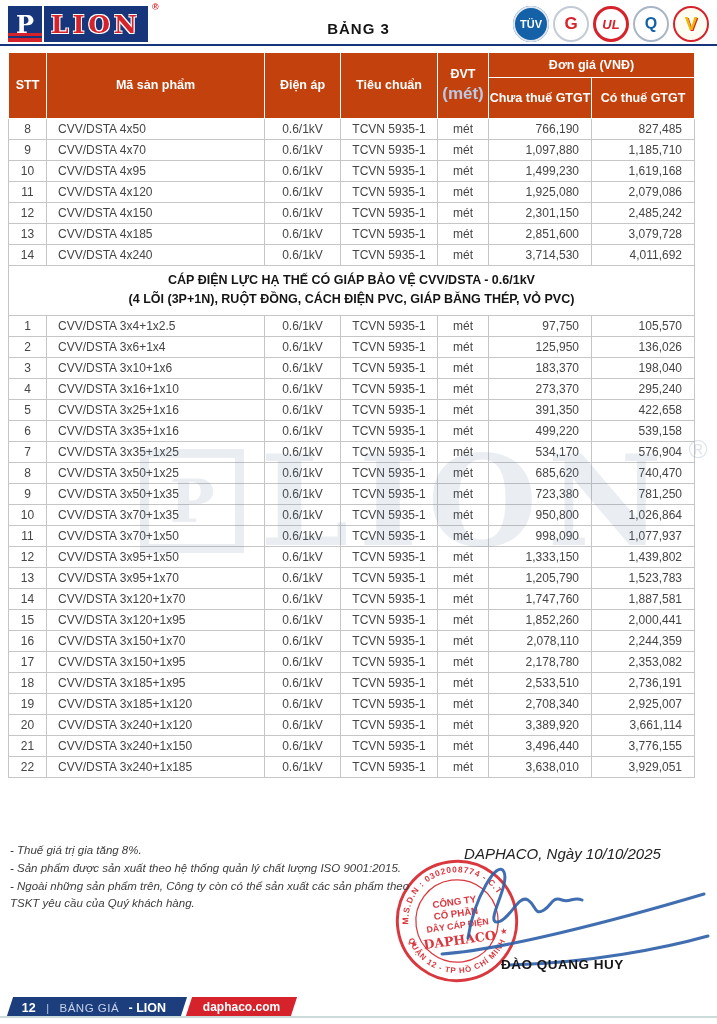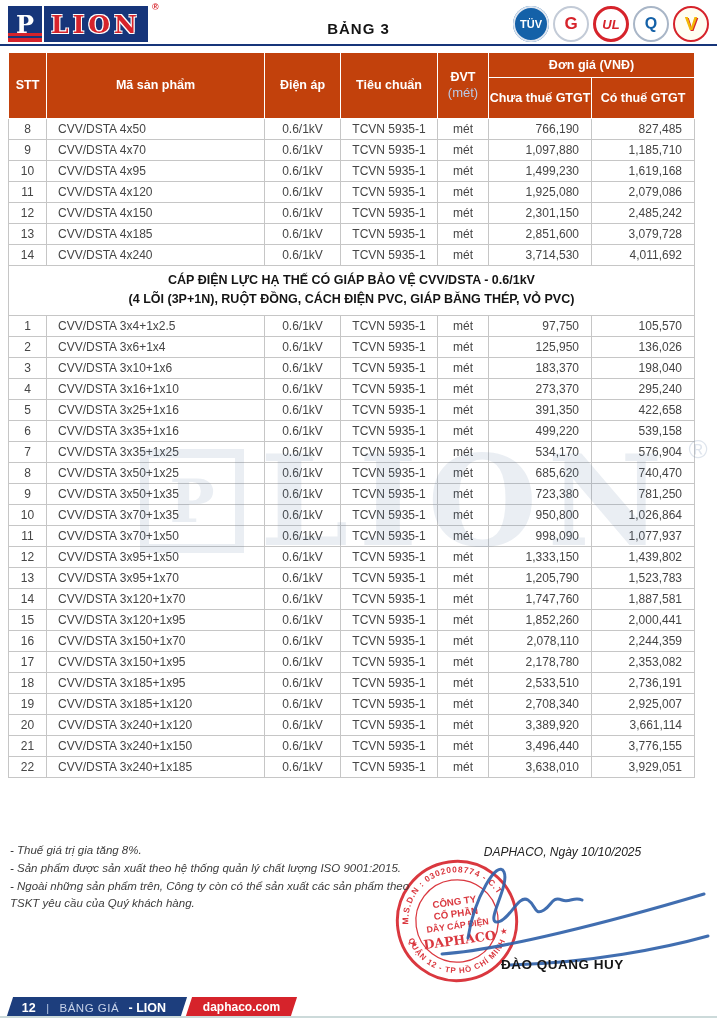--- a/index.html
+++ b/index.html
@@ -29,21 +29,21 @@
   .cert-hvnclc-icon  { background:#fffdf2; border:2px solid #d6232b; color:#f2b705; font-size:19px;
                        text-shadow:1px 1px 0 #d6232b; }
   .rule { position:absolute; top:44px; left:0; width:717px; height:2px; background:#16357a; }
 
   
   table { position:absolute; top:52px; left:8px; width:686px; border-collapse:collapse; table-layout:fixed; }
   thead th { background:#c2410c; color:#fff; border:1px solid #fff; font-size:12.5px; font-weight:bold;
              text-align:center; vertical-align:middle; line-height:1.3; }
   thead tr.gr th.group { height:25px; }
   thead tr.sub th { height:41px;margin-left:40px; }
-  th .sub-unit { display:block; font-weight:normal; font-size:13px; color:#b9c9e6; }
+  th .sub-unit { display:block; font-weight:bold; font-size:17px; color:#b9c9e6; }
   tbody td { border:1px solid #c6c6c6; height:21px; font-size:12px; color:#454545;
              padding:0 6px; vertical-align:middle; background:#fff; }
   td.c { text-align:center; }
   td.l { text-align:left; padding-left:11px; }
   td.r { text-align:right; padding-right:12px; }
   tr.sec-hdr td { text-align:center; font-weight:bold; font-size:12.5px; color:#141414;
                   padding:5px 12px; line-height:1.55; height:48px; }
 
   
   .watermark { position:absolute; top:438px; left:140px; display:flex; align-items:center; gap:16px;
@@ -51,21 +51,21 @@
   .wm-box { width:104px; height:104px; border:9px solid rgba(95,125,165,0.13);
             display:flex; align-items:center; justify-content:center;
             font:bold 60px "DejaVu Serif", serif; color:rgba(95,125,165,0.13); }
   .wm-word { font:bold 126px "DejaVu Serif", serif; color:rgba(95,125,165,0.13); letter-spacing:10px; line-height:1; }
   .wm-reg { font-size:26px; color:rgba(95,125,165,0.20); align-self:flex-start; margin-top:-4px; }
 
   
   .notes { position:absolute; top:842px; left:10px; width:430px; list-style:none;
            font-style:italic; font-size:11.5px; color:#3c3c3c; line-height:1.55; z-index:6; }
   .sign-date { position:absolute; top:845px; left:430px; width:265px; text-align:center;
-               font-style:italic; font-size:12px; color:#222; z-index:6; }
+               font-style:italic; font-size:15px; color:#222; z-index:6; }
   .sign-role { position:absolute; top:863px; left:430px; width:265px; text-align:center;
                font-weight:bold; font-size:13px; color:#161616; letter-spacing:.5px; z-index:6; }
   .stamp { position:absolute; top:858px; left:394px; width:126px; height:126px; z-index:5;
            transform:rotate(-8deg); opacity:.9; }
   .signature { position:absolute; top:852px; left:438px; width:272px; height:115px; z-index:7; }
   .sign-name { position:absolute; top:957px; left:430px; width:265px; text-align:center;
                font-weight:bold; font-size:13.5px; color:#161616; letter-spacing:.5px; z-index:8; }
 
   
   .footer-bar { position:absolute; top:997px; left:10px; display:flex; gap:5px; z-index:6; }

